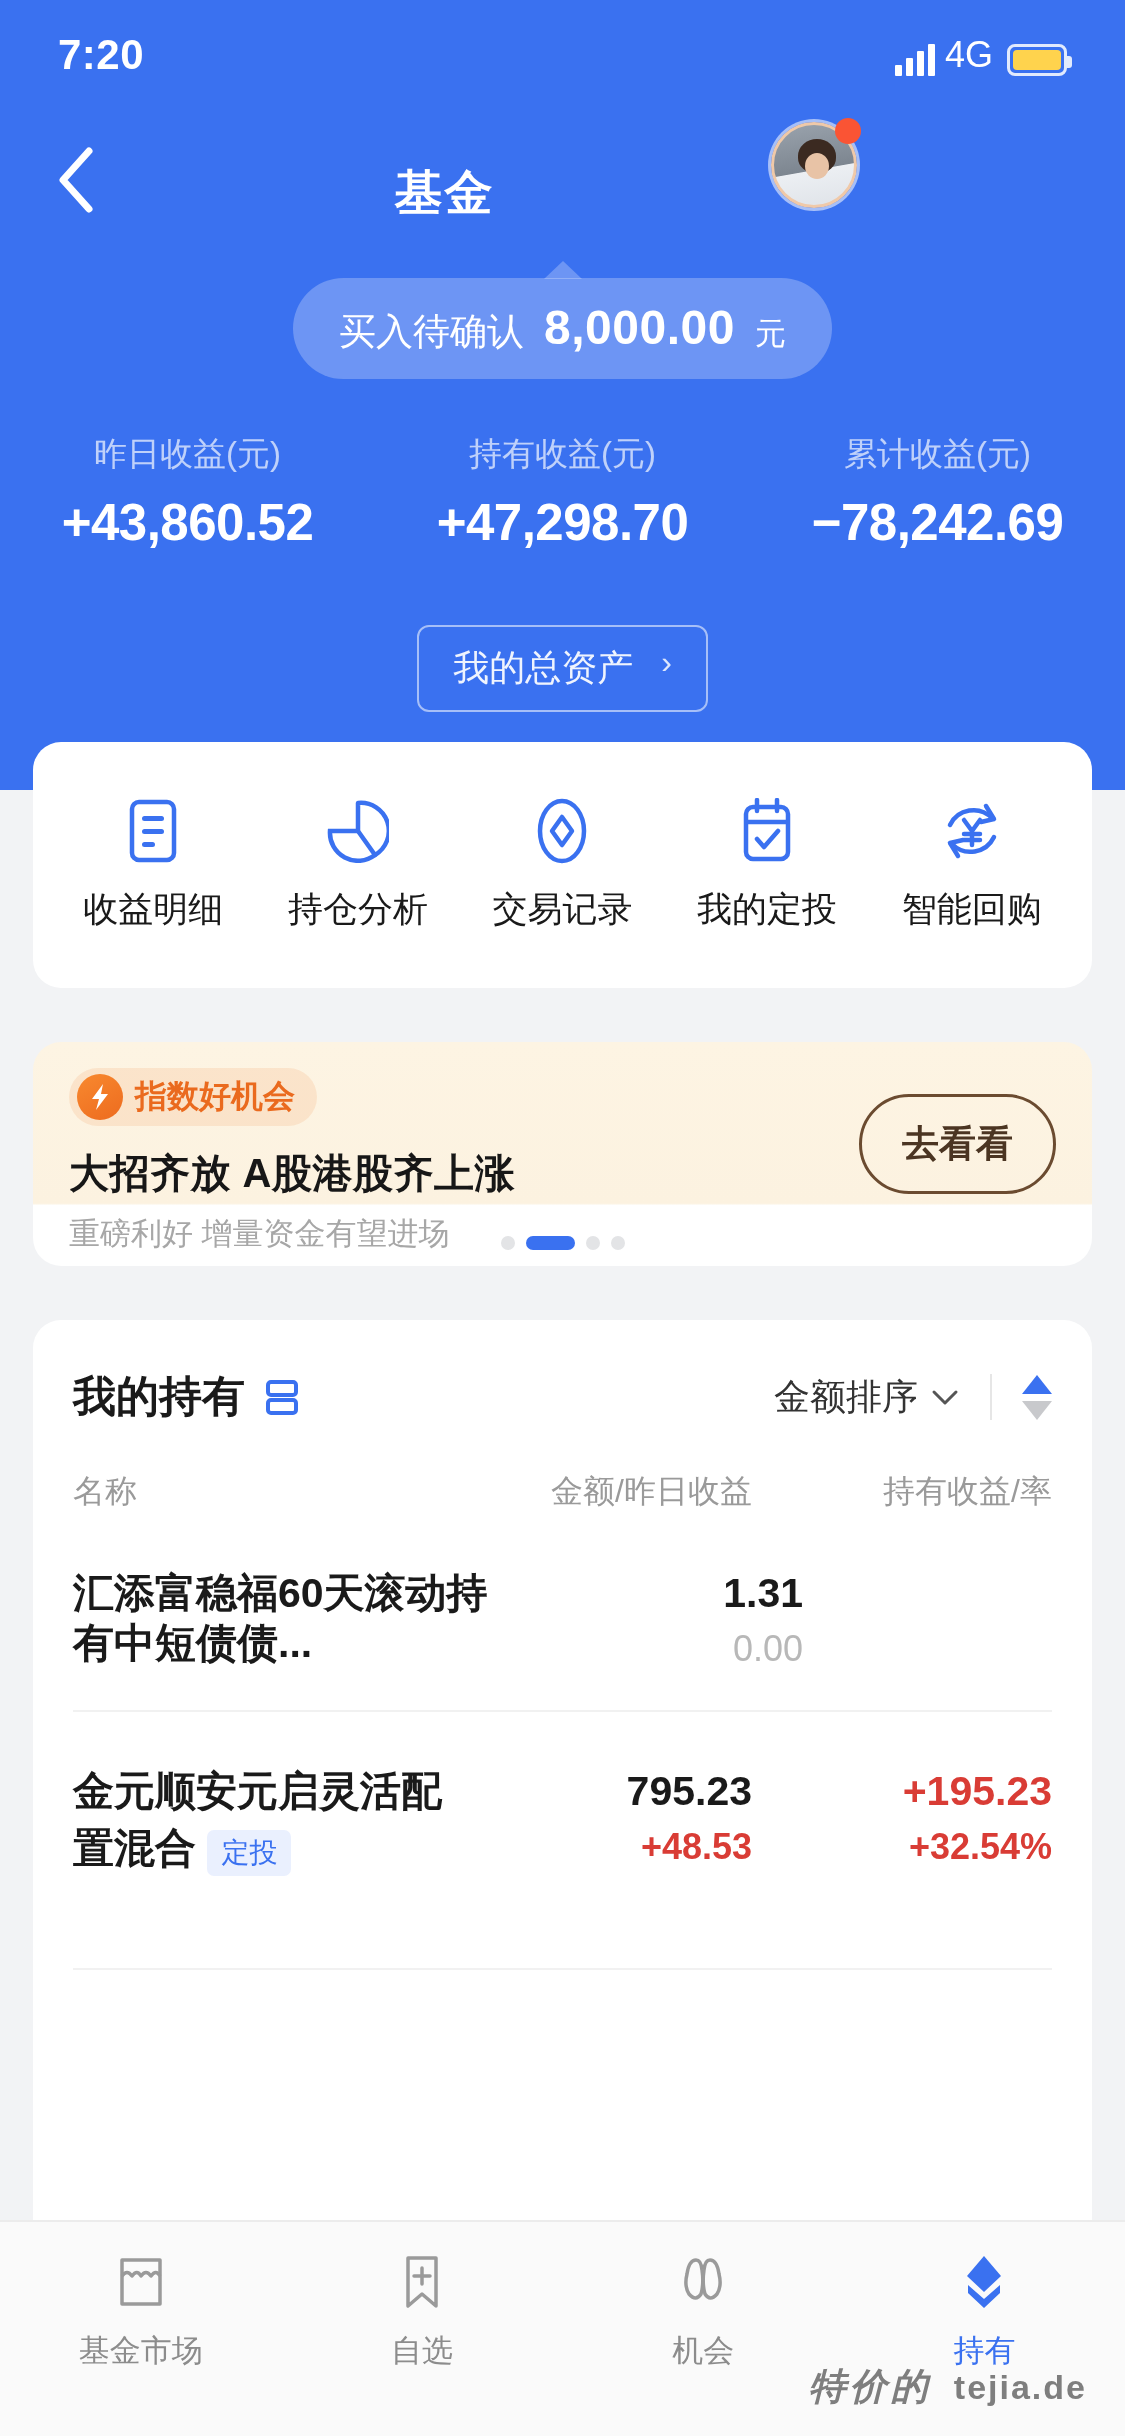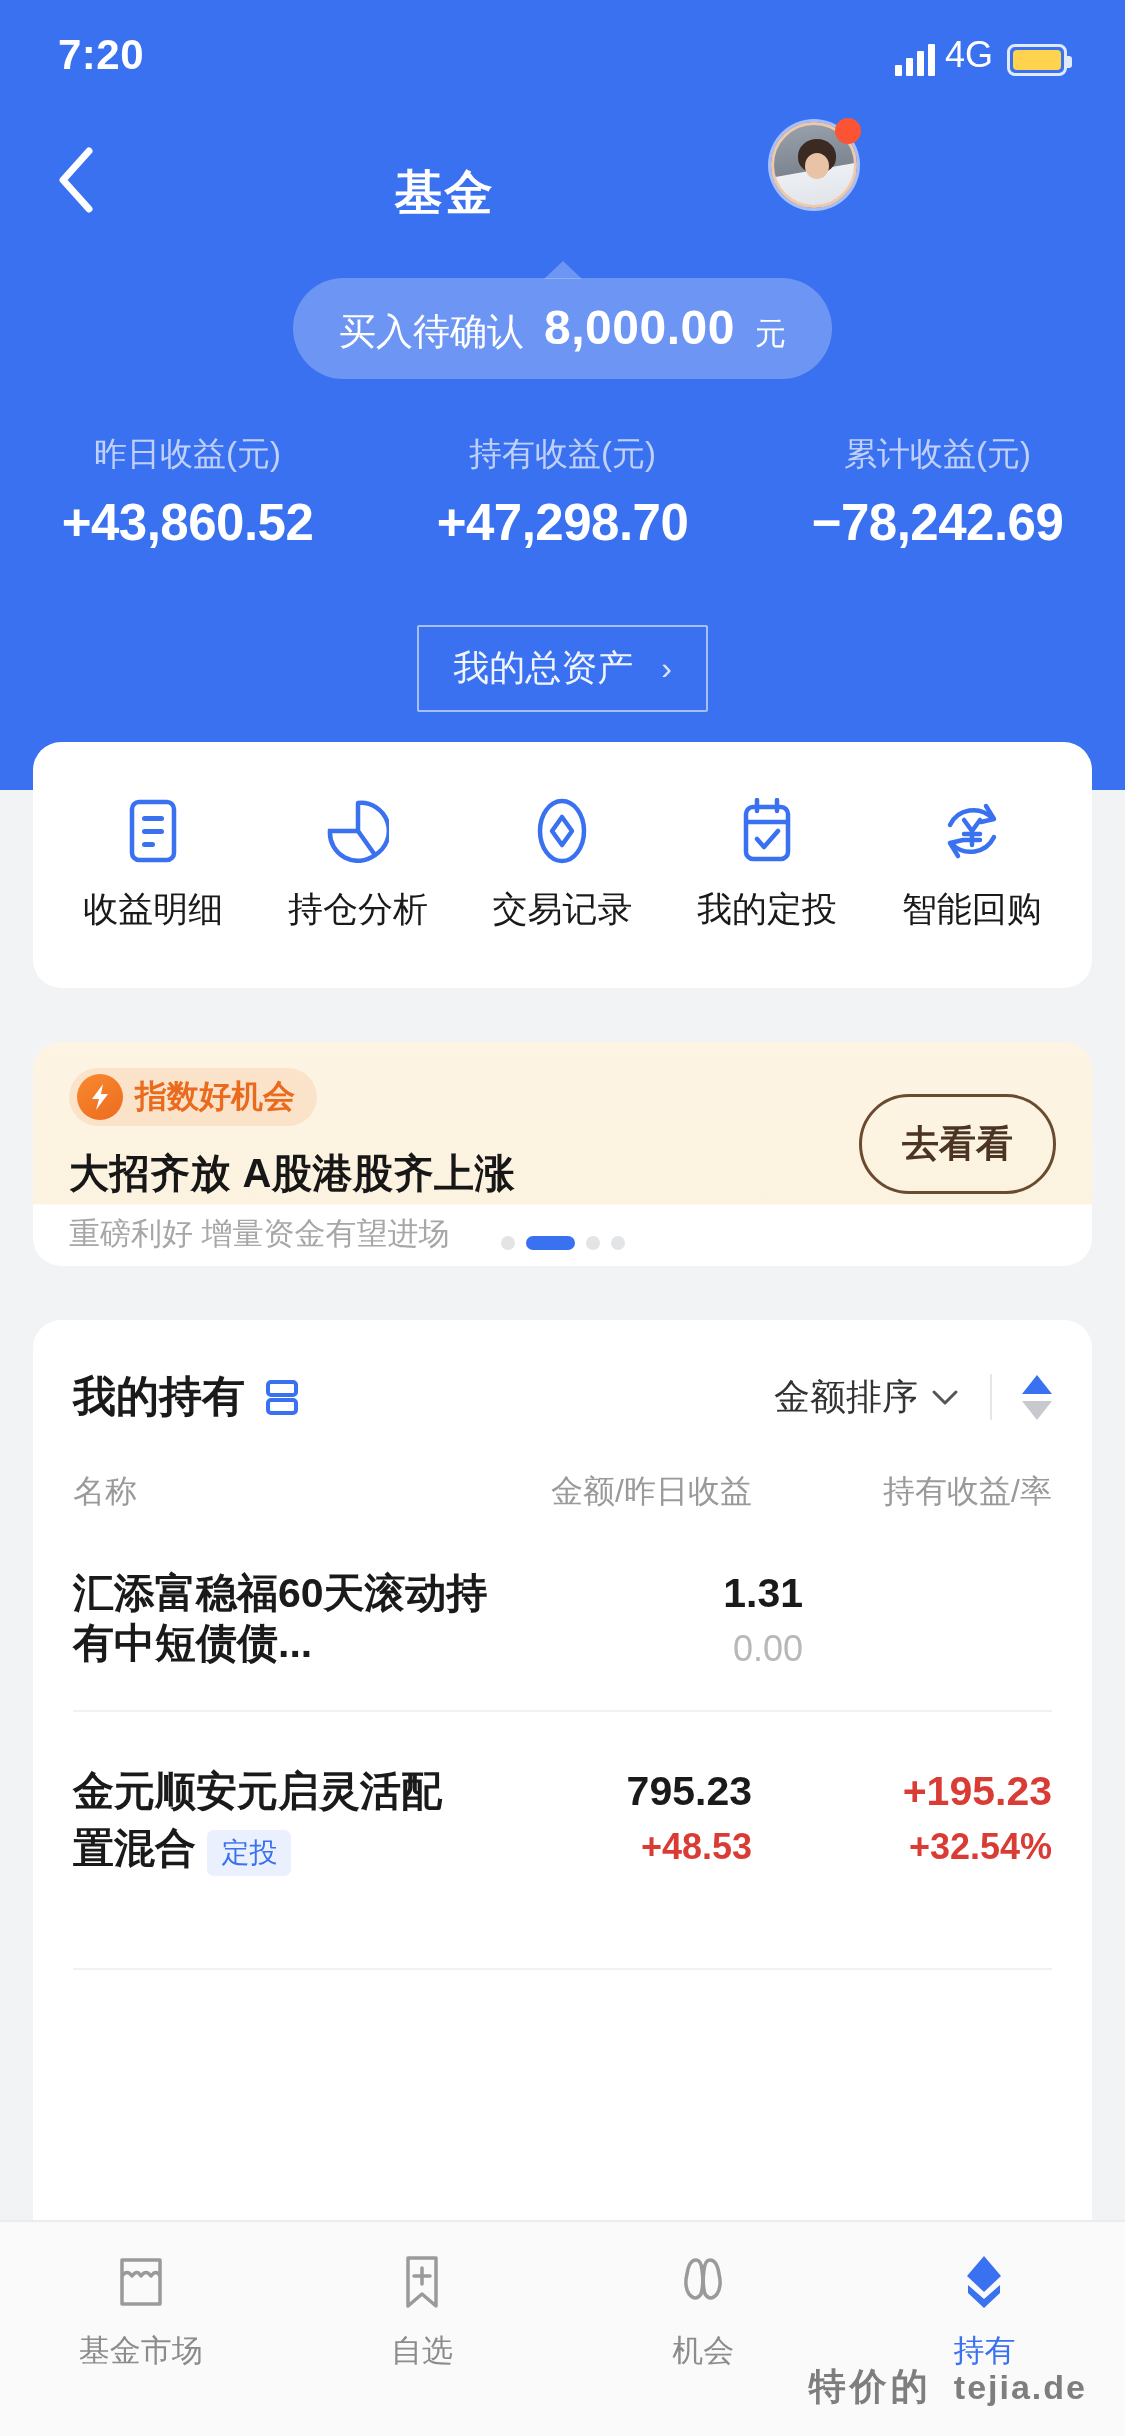--- a/index.html
+++ b/index.html
@@ -128,23 +128,23 @@
   .stat-label { color: rgba(255,255,255,0.68); font-size: 33px; }
   .stat-value { color: #fff; font-size: 51px; font-weight: bold; margin-top: 16px; letter-spacing: -0.5px; }
 
   
   .asset-btn-wrap {
     position: absolute; top: 625px; left: 0; width: 1125px;
     display: flex; justify-content: center;
   }
   .asset-btn {
     border: 2px solid rgba(255,255,255,0.55);
-    border-radius: 2px;
+    border-radius: 12px;
     padding: 17px 34px;
-    display: flex; align-items: center; gap: 28px;
+    display: flex; align-items: flex-start; gap: 28px;
     color: rgba(255,255,255,0.92); font-size: 36px;
   }
   .asset-btn .chev { font-size: 32px; opacity: 0.9; }
 
   
   .card {
     position: absolute; left: 33px; width: 1059px;
     background: #fff; border-radius: 28px;
   }
   .quick-card { top: 742px; height: 246px; }
@@ -255,21 +255,21 @@
   .nav-item { flex: 1; display: flex; flex-direction: column; align-items: center; gap: 16px; }
   .nav-icon { height: 64px; display: flex; align-items: center; justify-content: center; }
   .nav-label { font-size: 31px; color: #8c8c8c; }
   .nav-item.active .nav-label { color: #3a71f0; }
 
   .watermark {
     position: absolute; right: 38px; bottom: 24px;
     display: flex; align-items: baseline; gap: 22px;
     color: #7e7e7e; font-weight: bold; letter-spacing: 4px;
   }
-  .wm-cn { font-size: 37px; }
+  .wm-cn { font-size: 37px; font-style: italic; }
   .wm-en { font-size: 34px; letter-spacing: 2px; }
 </style>
 </head>
 <body>
 
 <div id="app">
 
   <div class="hero">
 
     <div class="statusbar">

